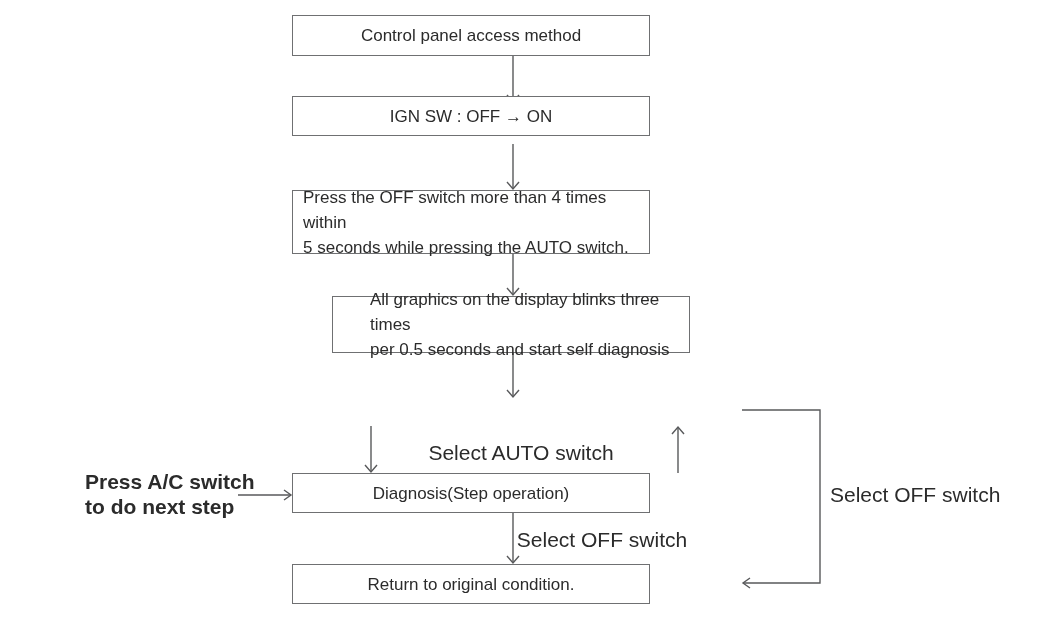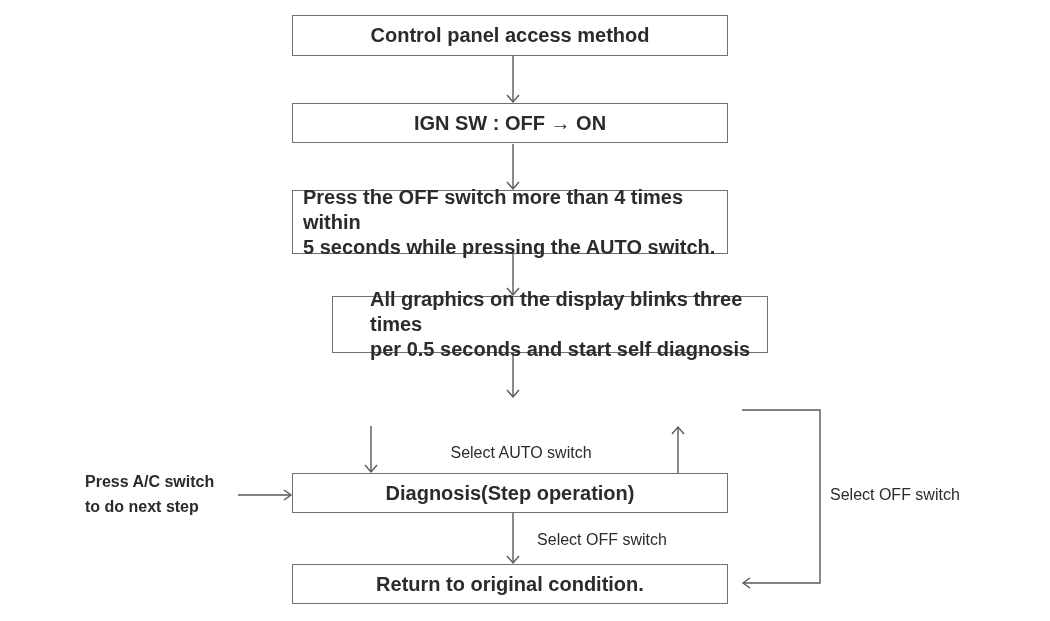--- a/index.html
+++ b/index.html
@@ -19,43 +19,42 @@
   .connectors {
     position: absolute;
     left: 0;
     top: 0;
     pointer-events: none;
   }
   .box {
     position: absolute;
     box-sizing: border-box;
     left: 292px;
-    width: 436px;
+    width: 358px;
     background: var(--box-fill, #ffffff);
     border: 1.5px solid var(--box-border, #6f7072);
     display: flex;
     align-items: center;
     justify-content: center;
     text-align: center;
-    font-size: 20px;
+    font-size: 17px;
     line-height: 25px;
     color: var(--text, #2b2b2b);
     white-space: pre-line;
-    font-weight: bold;
   }
   .box-1 { top: 15px;  height: 41px; }
-  .box-2 { top: 103px; height: 40px; }
+  .box-2 { top: 96px; height: 40px; }
   .box-3 { top: 190px; height: 64px; justify-content: flex-start; text-align: left; padding-left: 10px; }
   .box-4 { top: 296px; height: 57px; justify-content: flex-start; text-align: left; padding-left: 37px; margin-left: 40px; }
   .box-5 { top: 398px; height: 28px; }
   .box-6 { top: 473px; height: 40px; }
   .box-7 { top: 564px; height: 40px; }
   .edge-label {
     position: absolute;
-    font-size: 16px;
+    font-size: 21px;
     line-height: 25px;
     color: var(--text, #2b2b2b);
     white-space: pre-line;
   }
   .label-select-auto { left: 521px; top: 440px; transform: translateX(-50%); }
   .label-select-off-down { left: 602px; top: 527px; transform: translateX(-50%); }
   .label-select-off-loop { left: 830px; top: 482px; }
   .label-press-ac { left: 85px; top: 469px; font-weight: bold; }
 </style>
 </head>

